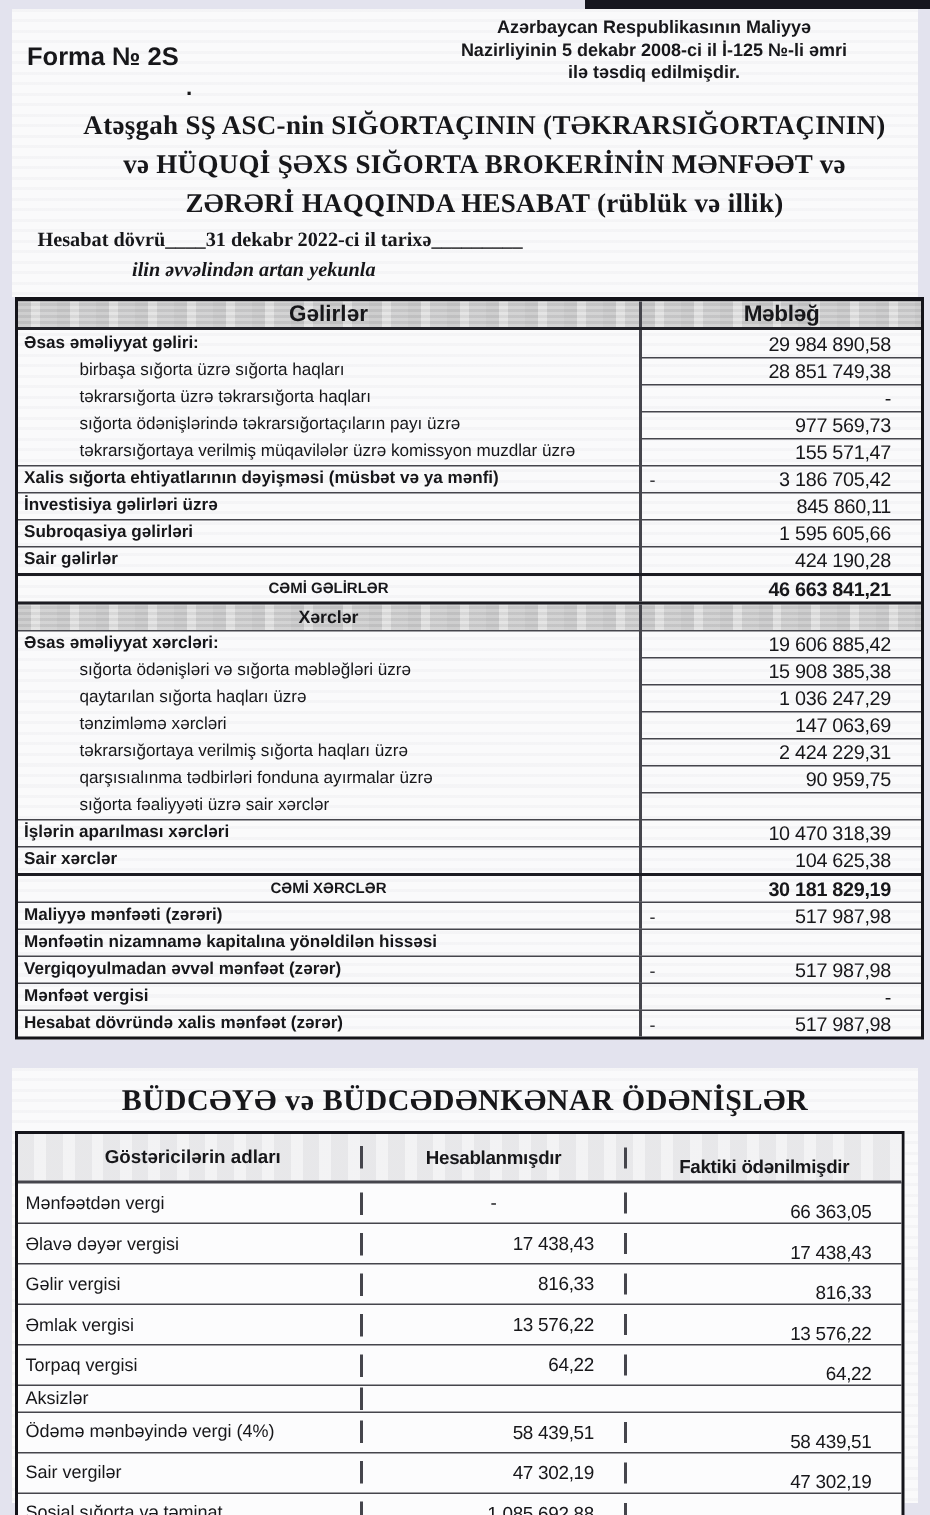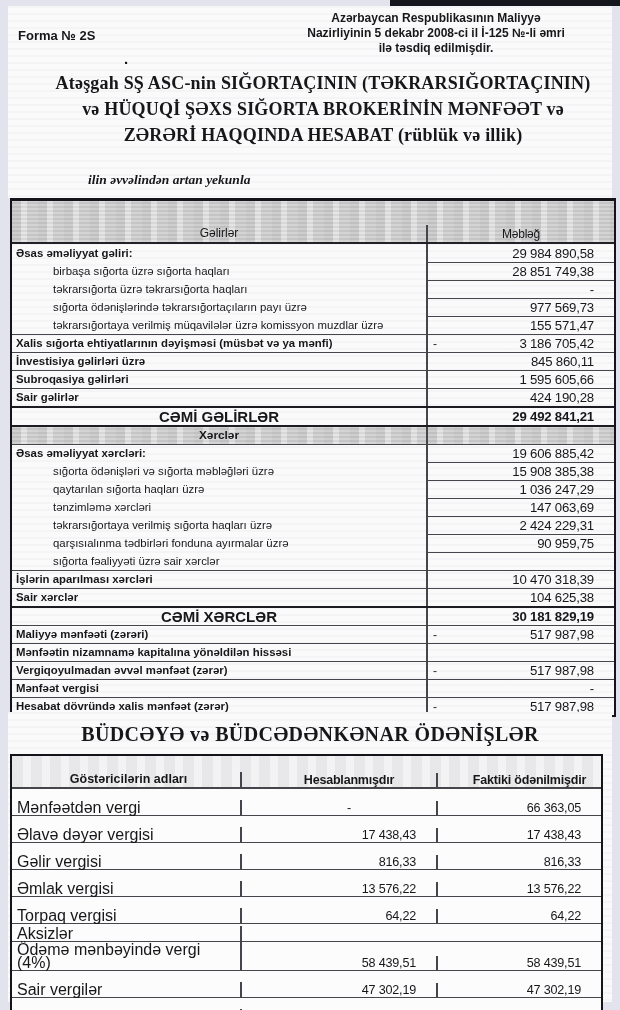--- a/index.html
+++ b/index.html
@@ -12,21 +12,21 @@
     position:relative; background:var(--page_bg); color:var(--ink);
     font-family:"Liberation Sans","DejaVu Sans",sans-serif; overflow:hidden;
   }
   .scan-band{position:absolute; left:390px; top:0; width:230px; height:6px; background:var(--band);}
   .paperish{
     background-color:var(--paper);
     background-image:repeating-linear-gradient(180deg, rgba(120,120,140,0.045) 0 2px, rgba(255,255,255,0) 2px 7px);
   }
   
   .page-top{position:absolute; left:8px; top:6px; width:604px; height:192px;}
-  .form-code{position:absolute; left:10px; top:22px; font-size:13px; font-weight:bold;}
+  .form-code{position:absolute; left:10px; top:22px; font-size:17px; font-weight:bold;}
   .approval{position:absolute; left:252px; top:5px; width:352px; text-align:center;
     font-size:12px; line-height:15px; font-weight:bold;}
   .stray-dot{position:absolute; left:116px; top:44px; font-size:15px; font-weight:bold;}
   .doc-title{position:absolute; left:13px; top:64px; width:100%; text-align:center;
     font-family:"Liberation Serif","DejaVu Serif",serif; font-weight:bold;
     font-size:18px; line-height:26px; letter-spacing:0.2px;}
   .period{position:absolute; left:17px; top:146px; font-family:"Liberation Serif","DejaVu Serif",serif;
     font-weight:bold; font-size:13.5px;}
   .subnote{position:absolute; left:80px; top:166px; font-family:"Liberation Serif","DejaVu Serif",serif;
     font-weight:bold; font-style:italic; font-size:13.5px;}
@@ -39,43 +39,43 @@
   .t1-row .val{flex:1; display:flex; align-items:center; font-size:13.2px; letter-spacing:-0.2px;}
   .t1-row .dash{width:15px; padding-left:5px; font-size:12px; color:#2b2b2e;}
   .t1-row .num{flex:1; text-align:right; padding-right:20px; white-space:nowrap;}
   .t1-body .t1-row .val{border-top:1px solid var(--line);}
   .t1-body .t1-row.lline .lab{border-top:1px solid var(--line);}
   .t1-body .t1-row.nt .val{border-top:none;}
   .r-sub .lab{padding-left:41px; font-weight:normal;}
   .r-major .lab{font-weight:bold;}
   .r-total{border-top:2px solid #1c1c22;}
   .r-total .val{border-top:none !important;}
-  .r-total .lab{border-top:none !important; justify-content:center; font-weight:bold; font-size:15px;}
+  .r-total .lab{border-top:none !important; justify-content:center; font-weight:bold; font-size:10px;}
   .r-total .num{font-weight:bold;}
   .r-section{border-top:2px solid #1c1c22;}
   .r-section .val{border-top:none !important;}
   .r-section .lab{border-top:none !important; justify-content:center; font-weight:bold; font-size:11.8px;}
   .t1-head{background-color:var(--shade);}
-  .t1-head .lab,.t1-head .val{justify-content:center; text-align:center; font-weight:normal; font-size:12px;margin-top:24px;}
+  .t1-head .lab,.t1-head .val{justify-content:center; text-align:center; font-weight:bold; font-size:15px;}
   .t1-head{border-bottom:2px solid #222228; min-height:19px;}
   .t1-head .val{display:flex;}
   .shadeTex{
     background-color:var(--shade);
     background-image:
       repeating-linear-gradient(90deg, rgba(90,90,95,.12) 0 9px, rgba(255,255,255,.20) 9px 15px, rgba(120,120,125,.10) 15px 26px),
       repeating-linear-gradient(0deg, rgba(255,255,255,.16) 0 2px, rgba(100,100,105,.09) 2px 4px);
   }
   
   .sect2{position:absolute; left:8px; top:712px; width:604px; height:290px;}
   .budget-heading{margin-top:11px; text-align:center; font-family:"Liberation Serif","DejaVu Serif",serif;
     font-weight:bold; font-size:20px; letter-spacing:0.4px;}
   .t2{position:absolute; left:10px; top:754px; width:593px; border:2px solid #14141a; background-color:#fcfcfd;}
-  .t2-row{display:flex; min-height:17.5px; align-items:flex-end;gap:20px;}
+  .t2-row{display:flex; min-height:17.5px; align-items:center;}
   .t2-row .c1{width:230px; border-right:2px solid var(--line); display:flex; align-items:center;
-    padding:1px 4px 1px 5px; font-size:16px; line-height:13px;}
+    padding:1px 4px 1px 5px; font-size:12px; line-height:13px;}
   .t2-row .c2{width:176px; border-right:2px solid var(--line);}
   .t2-row .c3{flex:1;margin-top:12px;}
   .t2-row .c2,.t2-row .c3{display:flex; align-items:center; justify-content:flex-end;
     padding-right:20px; font-size:12.6px; letter-spacing:-0.2px; white-space:nowrap;}
   .t2-row .c2.center,.t2-row .c3.center{justify-content:center; padding-right:0;}
   .t2-body .t2-row{border-top:1px solid var(--line);}
   .t2-head{min-height:32px; border-bottom:1px solid var(--line);
     background-color:#f0f0f2;
     background-image:repeating-linear-gradient(90deg, rgba(120,120,125,.07) 0 11px, rgba(255,255,255,.18) 11px 19px);}
   .t2-head .c1,.t2-head .c2,.t2-head .c3{justify-content:center; text-align:center;
@@ -92,20 +92,21 @@
     <div>Azərbaycan Respublikasının Maliyyə</div>
     <div>Nazirliyinin 5 dekabr 2008-ci il İ-125 №-li əmri</div>
     <div>ilə təsdiq edilmişdir.</div>
   </div>
   <div class="stray-dot">.</div>
   <div class="doc-title">
     <div>Atəşgah SŞ ASC-nin SIĞORTAÇININ (TƏKRARSIĞORTAÇININ)</div>
     <div>və HÜQUQİ ŞƏXS SIĞORTA BROKERİNİN MƏNFƏƏT və</div>
     <div>ZƏRƏRİ HAQQINDA HESABAT (rüblük və illik)</div>
   </div>
+  <div class="period">Hesabat dövrü____31 dekabr 2022-ci il tarixə_________</div>
   <div class="subnote">ilin əvvəlindən artan yekunla</div>
 </div>
 
 <div class="t1 paperish">
   <div class="t1-row t1-head shadeTex">
     <div class="lab">Gəlirlər</div>
     <div class="val">Məbləğ</div>
   </div>
   <div class="t1-body" id="income-body">
       <div class="t1-row r-major nt">
@@ -168,21 +169,21 @@
         <div class="lab">Sair gəlirlər</div>
         <div class="val">
           <div class="dash" style="display: inline;"></div>
           <div class="num">424 190,28</div>
         </div>
       </div>
       <div class="t1-row r-total">
         <div class="lab">CƏMİ GƏLİRLƏR</div>
         <div class="val">
           <div class="dash" style="display: inline;"></div>
-          <div class="num">29 492 841,21</div>
+          <div class="num">46 663 841,21</div>
         </div>
       </div>
       <div class="t1-row r-section shadeTex">
         <div class="lab">Xərclər</div>
         <div class="val">
           <div class="dash" style="display: inline;"></div>
           <div class="num"></div>
         </div>
       </div>
       <div class="t1-row r-major lline">

